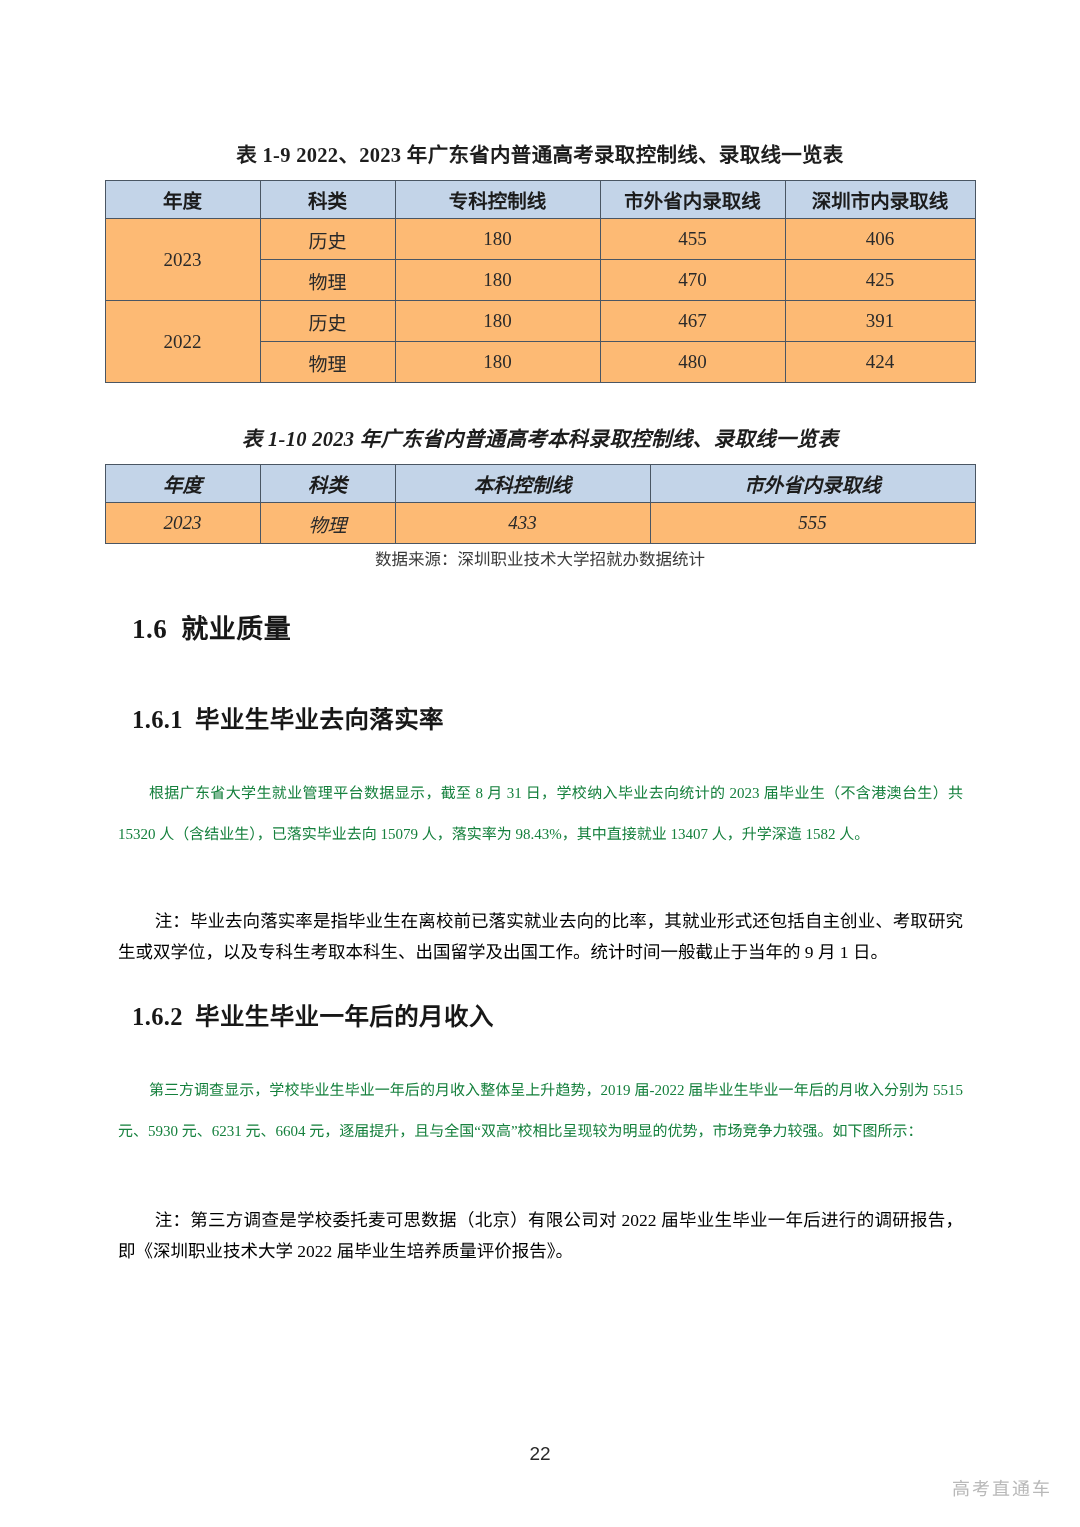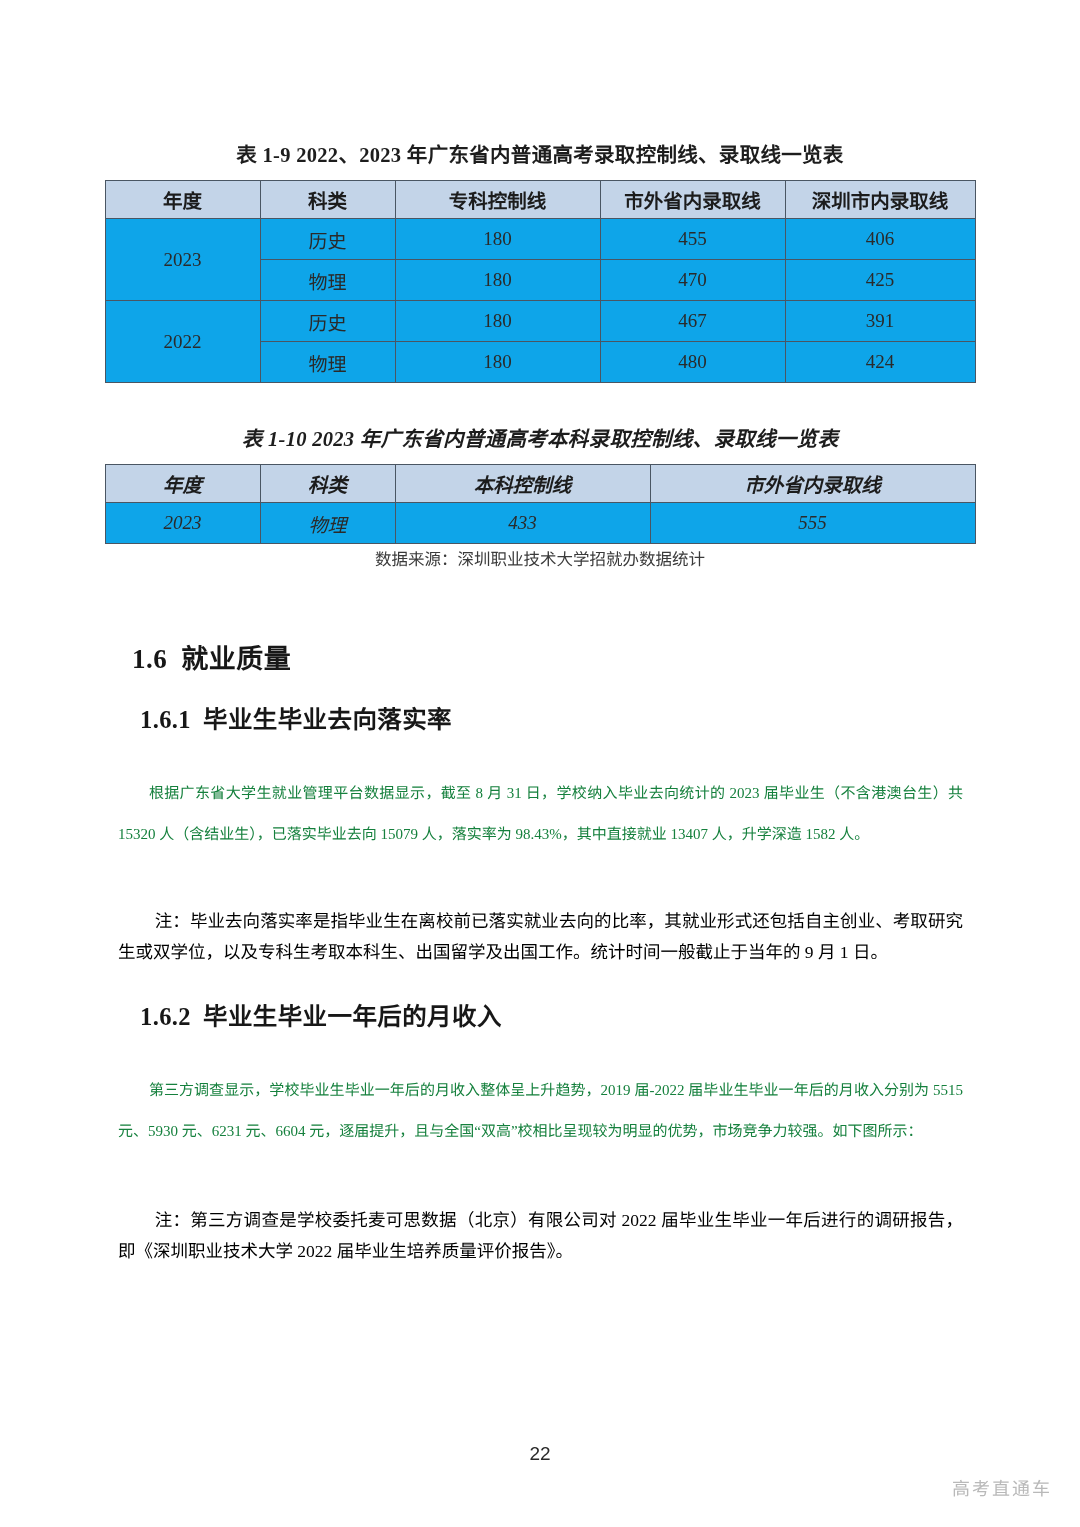--- a/index.html
+++ b/index.html
@@ -32,21 +32,21 @@
     font-size: 20.5px;
     letter-spacing: 0.3px;
     color: #1d1d1d;
     margin: 0 0 11px 0;
     white-space: nowrap;
   }
   table.doc-table {
     border-collapse: collapse;
     margin: 12px auto;
     table-layout: fixed;
-    background: #0ea5e9;
+    background: #fdba74;
   }
   table.doc-table th,
   table.doc-table td {
     border: 1px solid #4a5663;
     text-align: center;
     vertical-align: middle;
     font-size: 19px;
     color: #2a2a2a;
     padding: 0;
     font-family: "Liberation Serif", "DejaVu Serif", serif;
@@ -92,21 +92,20 @@
     font-family: "Liberation Sans", "DejaVu Sans", sans-serif;
     font-weight: bold;
     font-size: 24.5px;
     color: #171717;
     letter-spacing: 0.4px;
     white-space: nowrap;
   }
   .h3 .num {
     font-family: "Liberation Serif", "DejaVu Serif", serif;
     margin-right: 12px;
-    margin-left: 8px;
   }
 
   
   .body-p {
     position: absolute;
     left: 118px;
     width: 845px;
     font-size: 15px;
     line-height: 41px;
     color: #15803d;
@@ -228,21 +227,21 @@
             <td>物理</td>
             <td>433</td>
             <td>555</td>
           </tr>
         </tbody>
       </table>
   </div>
 
   <div class="source-note" style="top:546px;">数据来源：深圳职业技术大学招就办数据统计</div>
 
-  <div class="h2" style="top:637px;">
+  <div class="h2" style="top:607px;">
     <span class="num">1.6</span><span>就业质量</span>
   </div>
 
   <div class="h3" style="top:700px;">
     <span class="num">1.6.1</span><span>毕业生毕业去向落实率</span>
   </div>
 
   <div class="body-p" style="top:773px;">根据广东省大学生就业管理平台数据显示，截至 8 月 31 日，学校纳入毕业去向统计的 2023 届毕业生（不含港澳台生）共 15320 人（含结业生），已落实毕业去向 15079 人，落实率为 98.43%，其中直接就业 13407 人，升学深造 1582 人。</div>
 
   <div class="note-p" style="top:906px;">注：毕业去向落实率是指毕业生在离校前已落实就业去向的比率，其就业形式还包括自主创业、考取研究生或双学位，以及专科生考取本科生、出国留学及出国工作。统计时间一般截止于当年的 9 月 1 日。</div>

